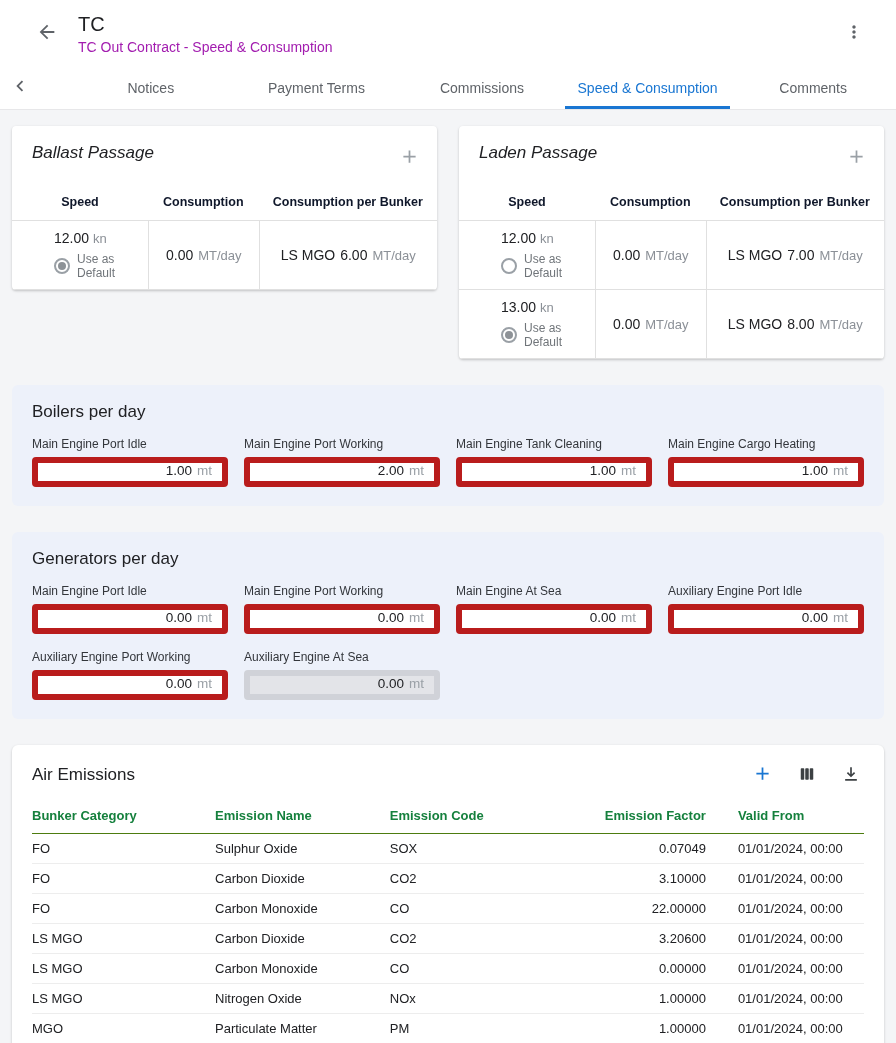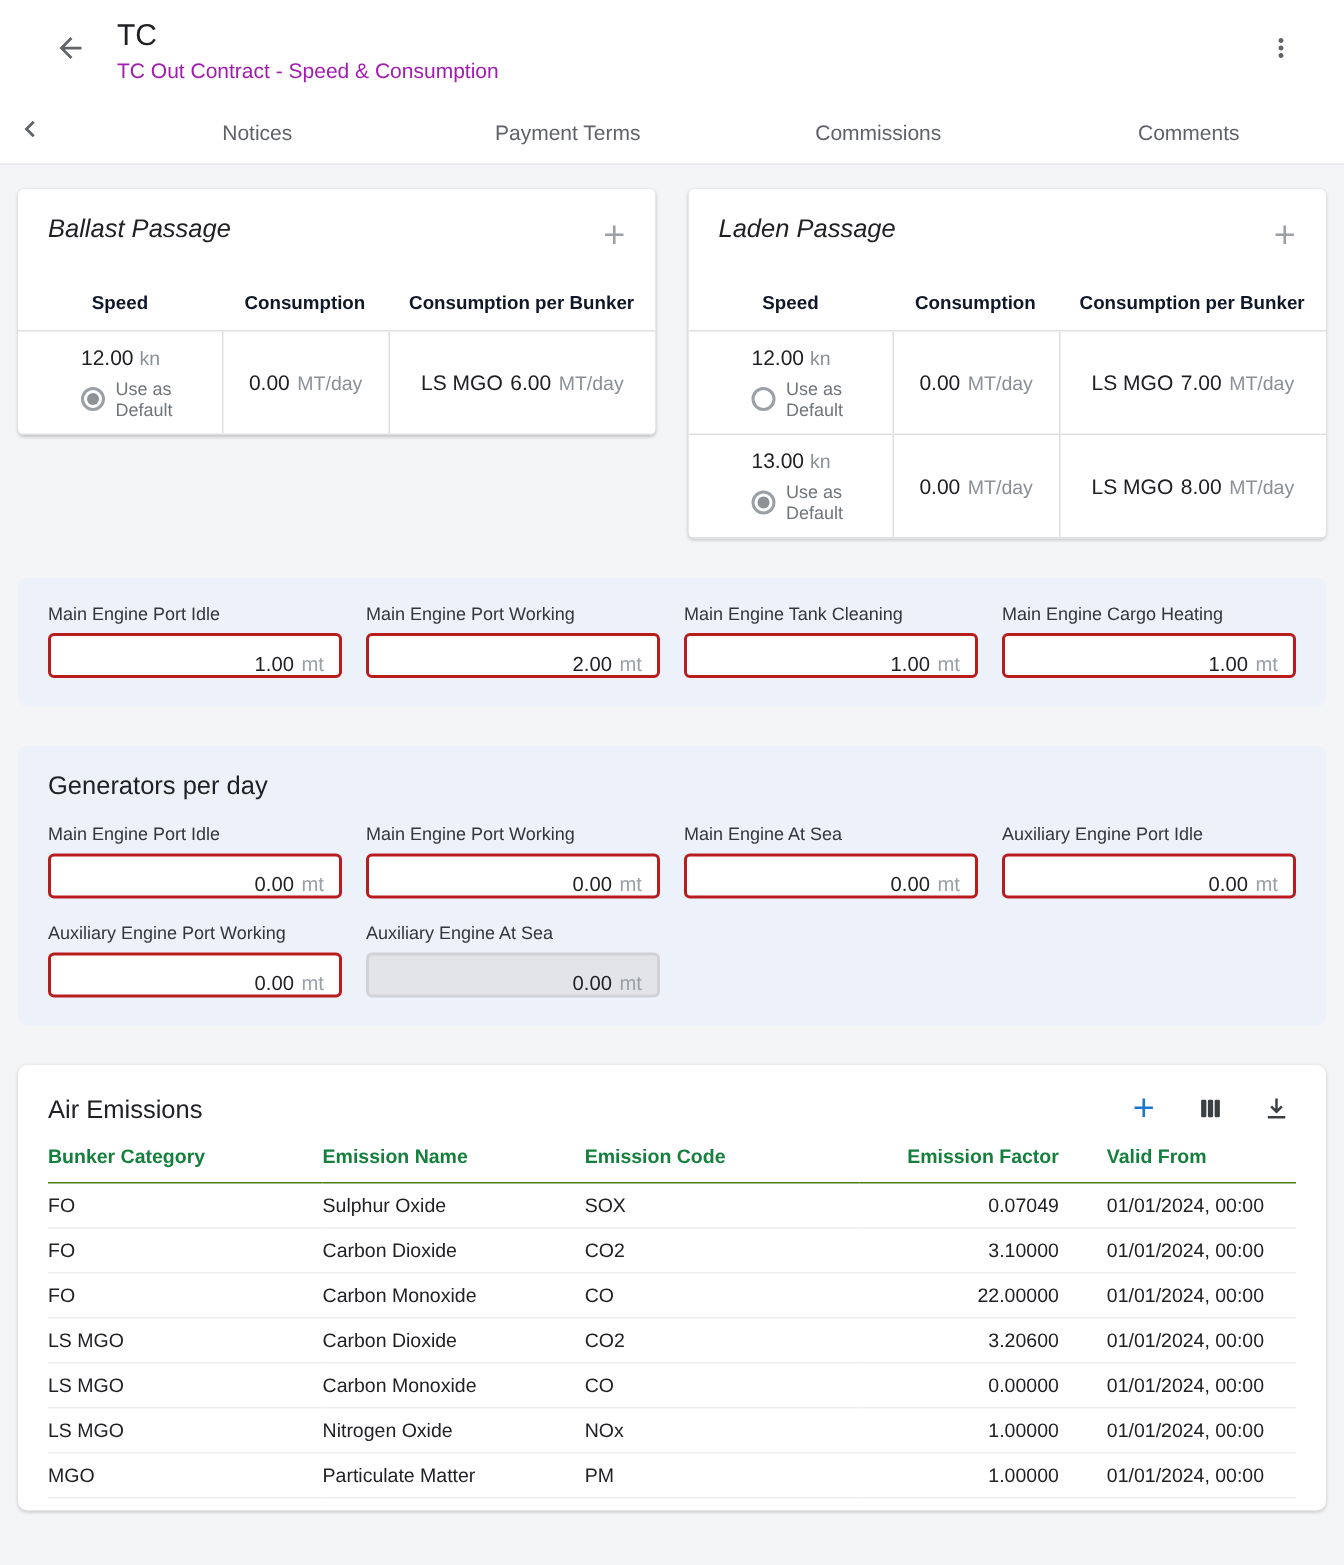--- a/index.html
+++ b/index.html
@@ -74,33 +74,33 @@
   .rlabel { font-size:12px; color:#70757a; }
   .cons-cell, .bunker-cell { flex-direction:row !important; align-items:center; justify-content:center; gap:5px; }
   .bname { font-size:14px; color:#202124; }
 
   
   .panel { background:#edf1fa; border-radius:6px; margin-top:26px; padding:17px 20px 19px; }
   .panel-title { font-size:17px; font-weight:400; color:#202124; margin-bottom:15px; }
   .fields { display:grid; grid-template-columns:repeat(4,1fr); gap:16px 16px; }
   .field-label { font-size:12px; color:#33363b; margin-bottom:6px; }
   .field-input {
-    background:#fff; border:2px solid #b91c1c; border-radius:4px; height:30px;
-    display:flex; align-items:flex-end; justify-content:flex-end; gap:5px;
+    background:#fff; border:6px solid #b91c1c; border-radius:4px; height:30px;
+    display:flex; align-items:flex-start; justify-content:flex-end; gap:5px;
     padding:0 10px; font-size:13.5px; color:#202124; cursor:text;
   }
   .field-input.disabled { background:#e3e4e8; border-color:#d0d2d8; cursor:default; }
   .field-unit { color:#9aa0a6; }
 
   
   .emissions {
     background:#fff; border-radius:6px; margin-top:26px; padding:15px 20px 8px;
     box-shadow:0 1px 3px rgba(0,0,0,.14), 0 1px 2px rgba(0,0,0,.08);
   }
-  .emissions-head { display:flex; justify-content:space-between; align-items:center; margin-bottom:0; }
+  .emissions-head { display:flex; justify-content:space-between; align-items:center; margin-bottom:10px; }
   .emissions-title { font-size:17px; font-weight:400; color:#202124; }
   .actions { display:flex; align-items:center; gap:18px; }
   table { width:100%; border-collapse:collapse; table-layout:fixed; }
   th {
     font-size:13px; font-weight:700; color:#15803d; text-align:left;
     padding:8px 0 10px; border-bottom:1px solid #4d7c0f;
   }
   td { font-size:13px; color:#202124; height:30px; padding:0; border-bottom:1px solid #ededed; }
   th.num, td.num { text-align:right; }
   th:last-child, td:last-child { padding-left:32px; }
@@ -137,20 +137,21 @@
       <span>
         <svg viewBox="0 0 24 24" width="22" height="22">
             <path fill="#5f6368" d="M15.41 7.41 14 6l-6 6 6 6 1.41-1.41L10.83 12z"></path>
           </svg>
       </span>
     </button>
     <div class="tabs" id="tabs">
         <button class="tab">Notices</button>
         <button class="tab">Payment Terms</button>
         <button class="tab">Commissions</button>
+        <button class="tab active">Speed &amp; Consumption</button>
         <button class="tab">Comments</button>
       </div>
   </nav>
 
   <main class="content">
 
     <div class="passages-row" id="passages-row">
         <section class="passage-card">
           <div class="passage-head">
             <h2 class="passage-title">Ballast Passage</h2>
@@ -231,20 +232,21 @@
             <div class="pcell bunker-cell">
               <span class="bname">LS MGO</span>
               <span class="val">8.00</span>
               <span class="unit">MT/day</span>
             </div>
           </div>
         </section>
       </div>
 
     <section class="panel">
+      <h2 class="panel-title">Boilers per day</h2>
       <div class="fields" id="boilers-fields">
           <div class="field">
             <div class="field-label">Main Engine Port Idle</div>
             <div class="field-input">
               <span class="field-value">1.00</span>
               <span class="field-unit">mt</span>
             </div>
           </div>
           <div class="field">
             <div class="field-label">Main Engine Port Working</div>

